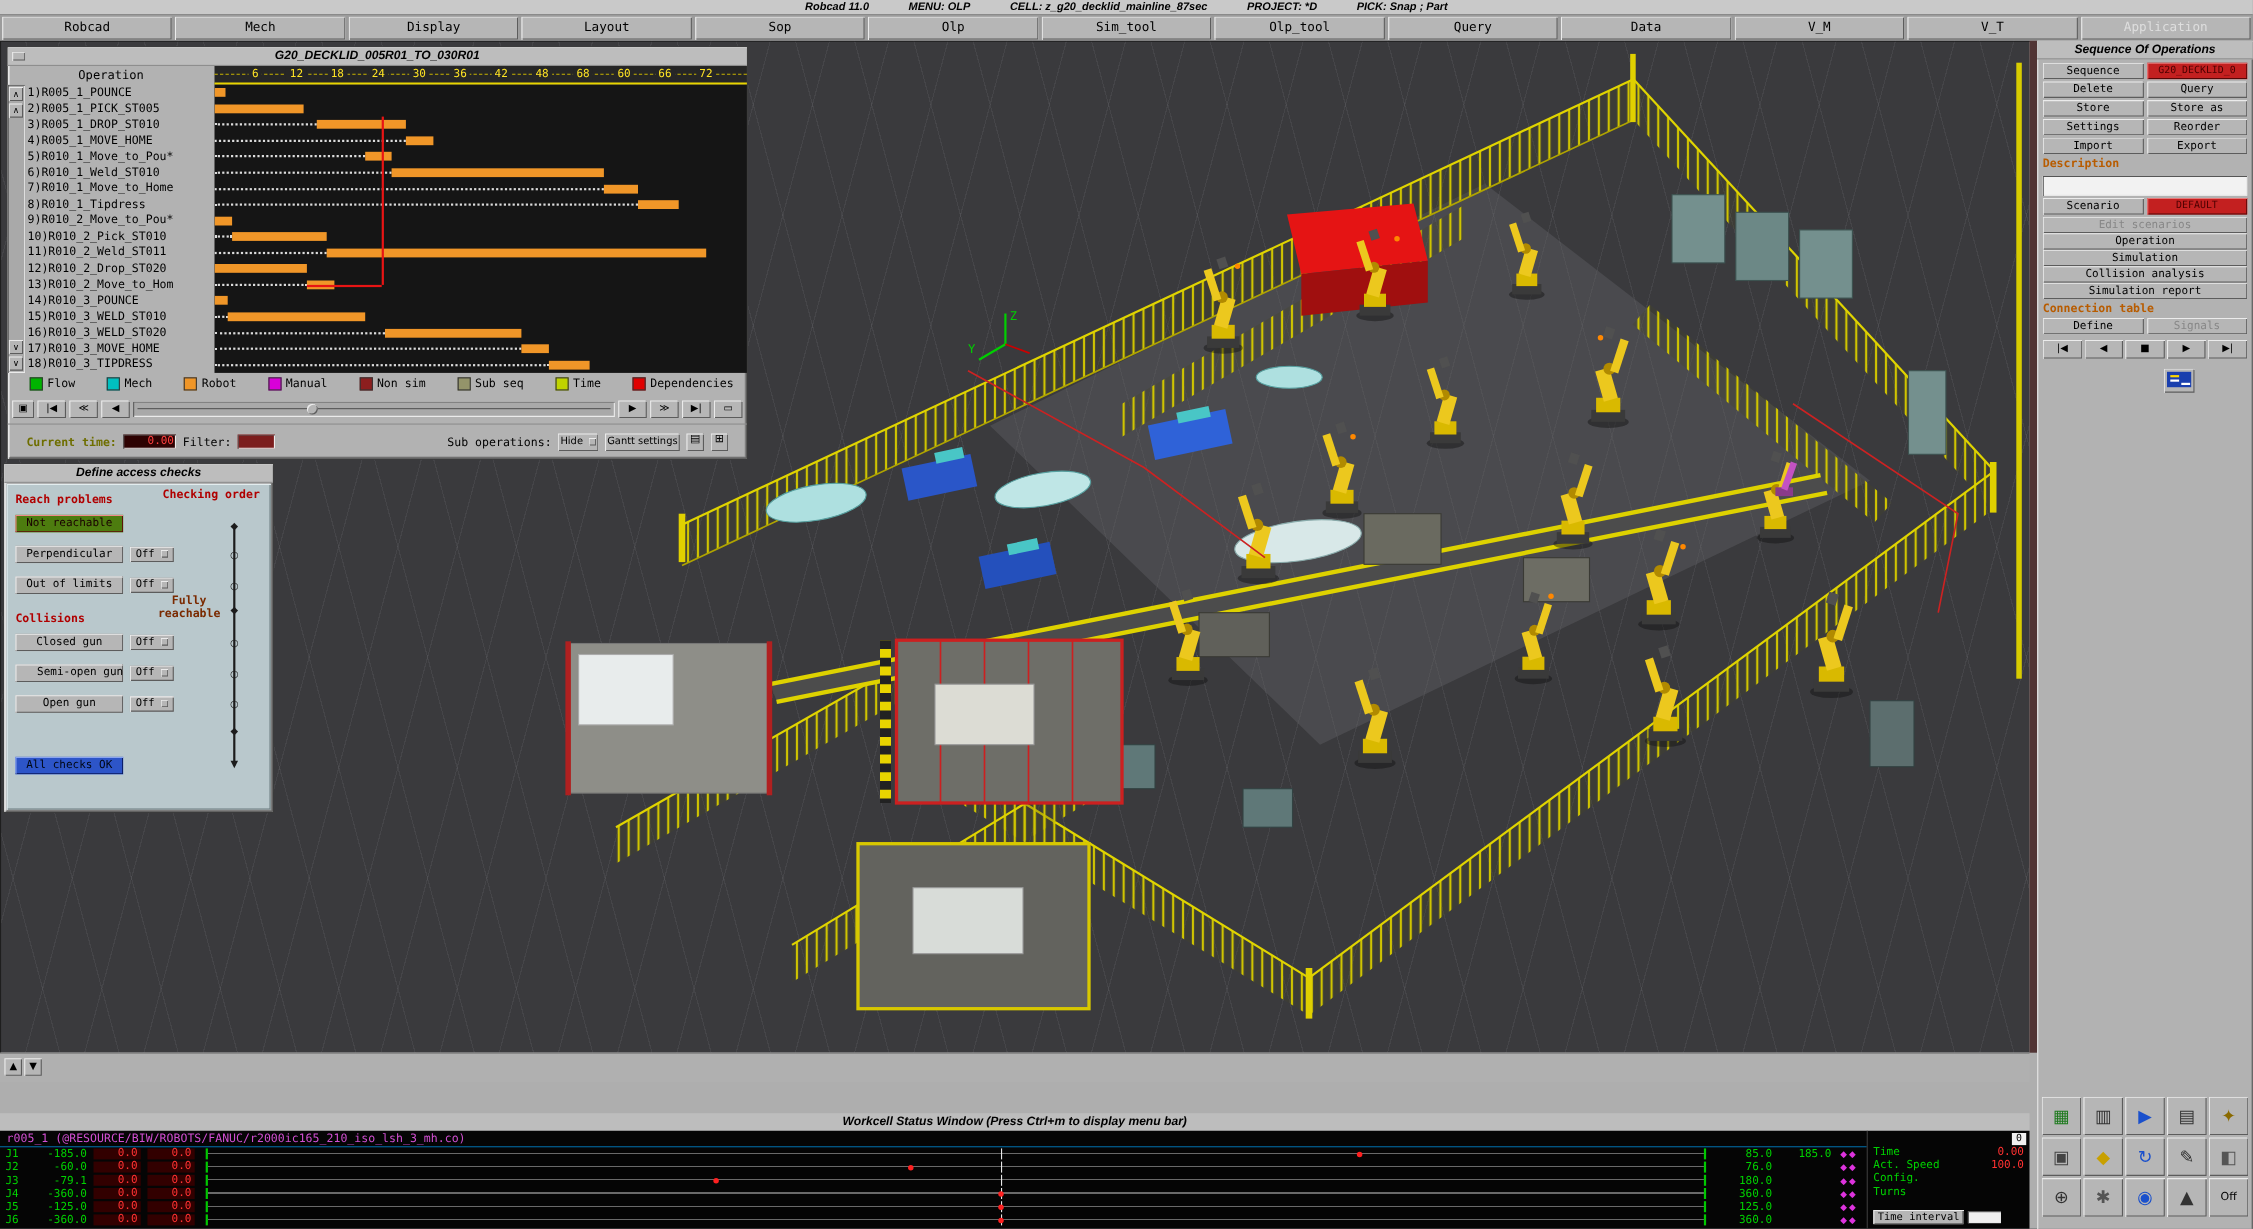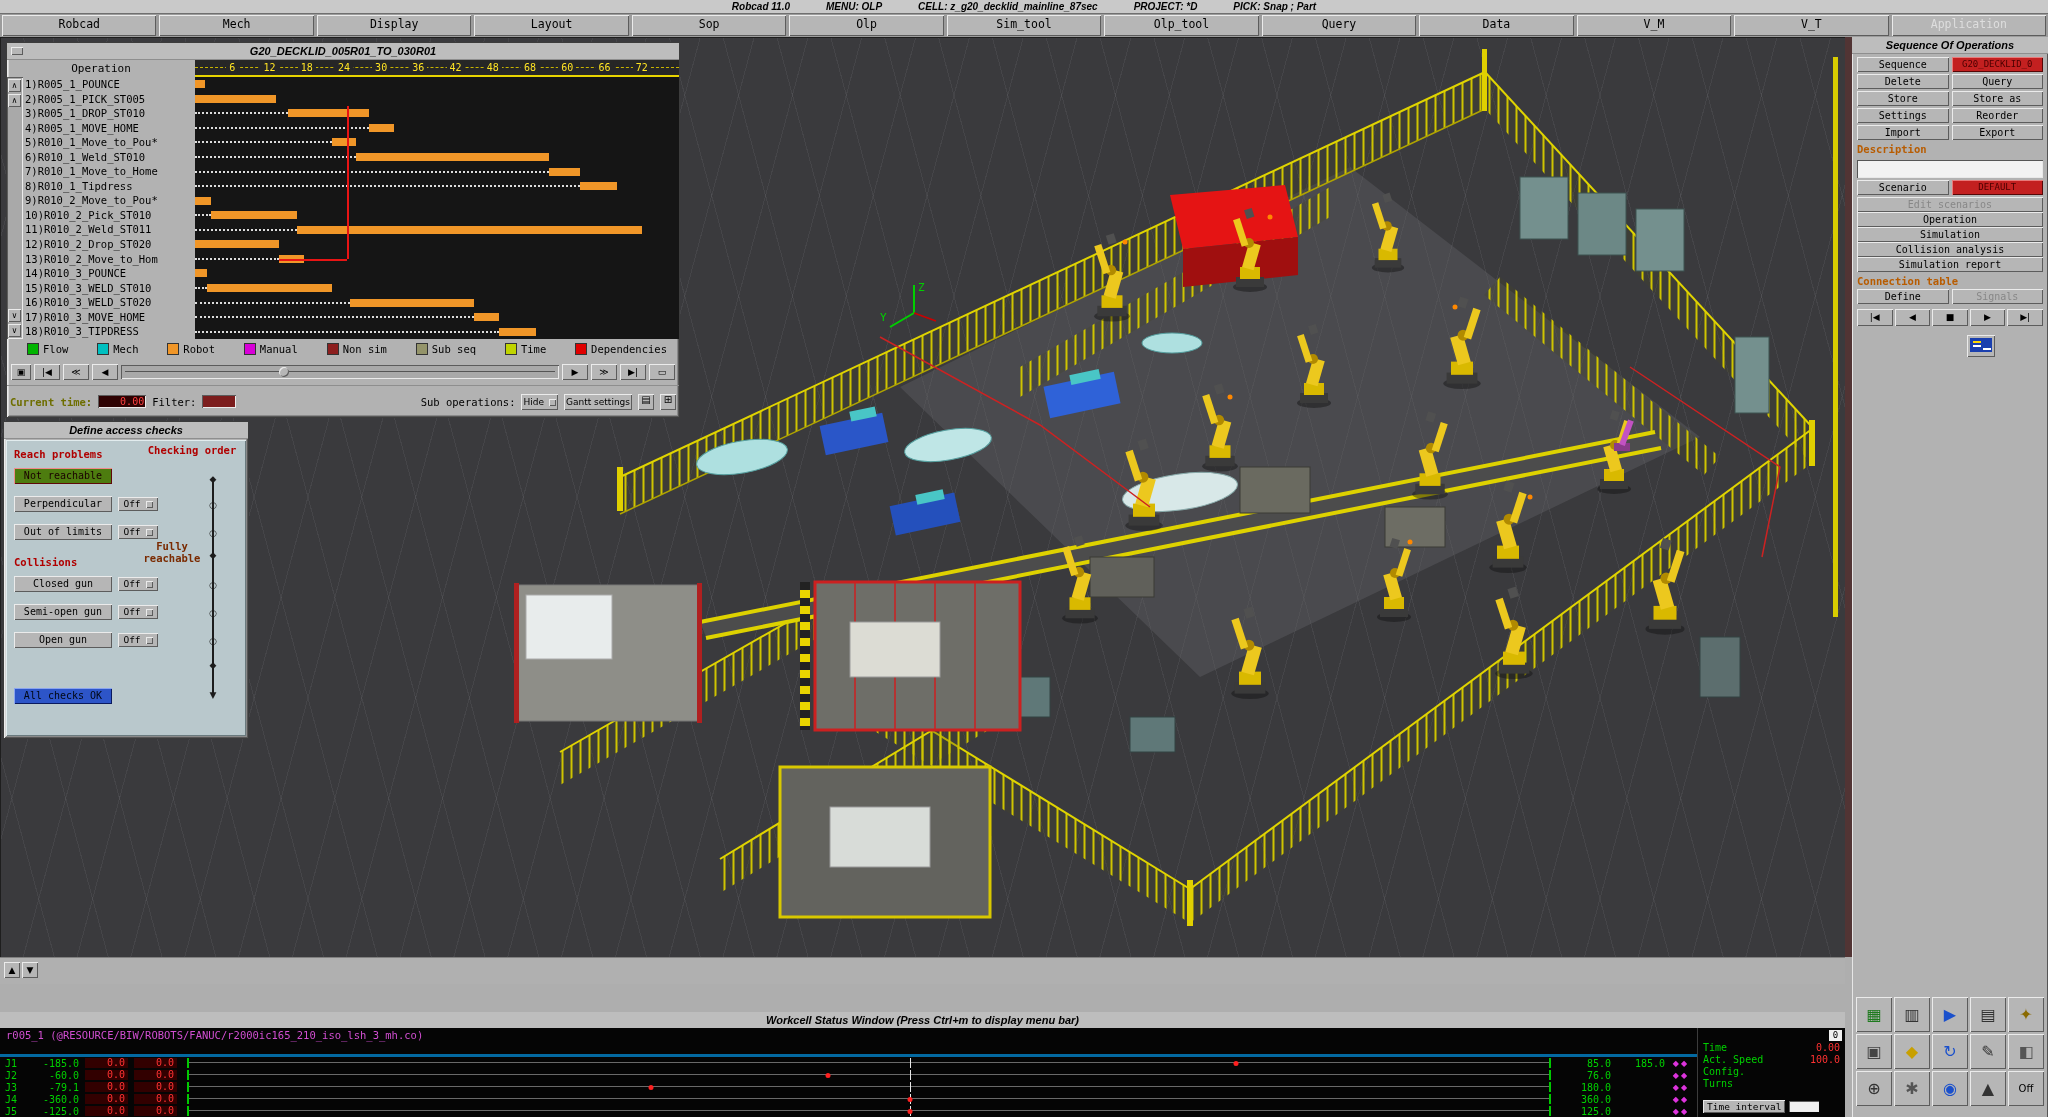--- a/index.html
+++ b/index.html
@@ -49,21 +49,21 @@
   .gdepv{position:absolute;width:2px;background:#e81414;z-index:2;}
   .gdeph{position:absolute;height:2px;background:#e81414;z-index:2;}
   #glegend{height:20px;display:flex;align-items:center;justify-content:space-between;padding:0 12px 0 20px;font-size:10.5px;}
   .lgitem{display:flex;align-items:center;gap:4px;}
   .lgsw{width:10px;height:10px;border:1px solid #333;display:inline-block;}
   #gnav{height:22px;display:flex;align-items:center;gap:3px;padding:2px 4px;}
   .gnbtn{height:16px;min-width:22px;text-align:center;font:9px "DejaVu Sans",sans-serif;line-height:16px;padding:0 2px;}
   #gnslider{flex:1;height:14px;position:relative;}
   #gnslider::before{content:"";position:absolute;left:4px;right:4px;top:6px;border-top:1px solid #555;}
   #gnhandle{position:absolute;left:36%;top:2px;width:10px;height:10px;border-radius:50%;}
-  #gbottom{flex:1;display:flex;align-items:center;gap:6px;padding:0 3px;font-size:10.5px;border-top:1px solid #8e8e8e;}
+  #gbottom{flex:1;display:flex;align-items:center;gap:6px;padding:0 17px;font-size:10.5px;border-top:1px solid #8e8e8e;}
   #ctlabel{color:#6e6e00;font-weight:bold;}
   #ctval{width:44px;height:13px;background:#2e0202;color:#ff4040;font-size:10px;text-align:right;padding:0 2px;line-height:13px;}
   #fbox{width:34px;height:13px;background:#7c1d1d;}
   .gsp{flex:1;}
   .optmark{display:inline-block;width:7px;height:7px;margin-left:5px;vertical-align:middle;}
   .minibtn{width:16px;height:16px;text-align:center;line-height:16px;font:10px "DejaVu Sans",sans-serif;}
 
   
   #access{position:absolute;left:4px;top:422px;width:244px;height:316px;}
   #accbody{position:absolute;left:2px;top:18px;right:2px;bottom:2px;background:#b9c8cc;
@@ -96,21 +96,21 @@
 
   
   #tgrid{position:absolute;left:1856px;top:997px;width:188px;display:grid;grid-template-columns:repeat(5,1fr);gap:2px;}
   .ticon{height:35px;display:flex;align-items:center;justify-content:center;font-family:"DejaVu Sans",sans-serif;font-size:16px;}
   .ticon.small{font-size:10px;}
 
   
   #status{position:absolute;left:0;top:1012px;width:1845px;height:105px;}
   #sbody{position:absolute;left:0;top:16px;right:0;bottom:0;background:#050505;}
   #jarea{position:absolute;left:0;top:0;right:148px;bottom:0;}
-  #roboline{color:#d24fd2;font-size:10.5px;padding:1px 0 12px 6px;border-bottom:3px solid #0369a1;height:13px;white-space:nowrap;}
+  #roboline{color:#d24fd2;font-size:10.5px;padding:1px 0 0 6px;border-bottom:1px solid #0369a1;height:13px;white-space:nowrap;}
   .jrow{display:flex;align-items:center;height:12px;font-size:10px;}
   .jname{width:22px;color:#00d200;padding-left:5px;}
   .jlow{width:52px;color:#00d200;text-align:right;}
   .jred{width:40px;color:#ff3232;background:#320000;text-align:right;margin-left:6px;padding-right:3px;height:10px;line-height:10px;}
   .jtrack{flex:1;position:relative;height:10px;margin:0 10px;border-left:2px solid #00c800;border-right:2px solid #00c800;
           background:linear-gradient(to bottom,transparent 4px,#6a6a6a 4px,#6a6a6a 5px,transparent 5px);}
   .jcenter{position:absolute;left:53%;top:0;width:1px;height:10px;background:#e8e8e8;}
   .jdot{position:absolute;top:3px;width:5px;height:5px;border-radius:50%;background:#ff2020;transform:translateX(-50%);}
   .jup{width:50px;color:#00d200;text-align:right;}
   .jup2{width:54px;color:#00d200;text-align:right;}
@@ -494,21 +494,21 @@
     <div class="acclabel" style="left:8px;top:8px;">Reach problems</div>
     <div class="acclabel" style="left:136px;top:4px;width:100px;text-align:center;line-height:12px;">Checking order</div>
     <div class="accbtn red" style="top:28px;">Not reachable</div>
     <div class="accbtn raised" style="top:56px;">Perpendicular</div>
     <div class="offbtn raised" style="top:57px;"><span>Off</span><span class="optmark raised"></span></div>
     <div class="accbtn raised" style="top:84px;">Out of limits</div>
     <div class="offbtn raised" style="top:85px;"><span>Off</span><span class="optmark raised"></span></div>
     <div class="acclabel" style="left:8px;top:116px;">Collisions</div>
     <div class="accbtn raised" style="top:136px;">Closed gun</div>
     <div class="offbtn raised" style="top:137px;"><span>Off</span><span class="optmark raised"></span></div>
-    <div class="accbtn raised" style="top:164px;">Semi-open gun</div>
+    <div class="accbtn raised" style="top:164px;text-align:right;">Semi-open gun</div>
     <div class="offbtn raised" style="top:165px;"><span>Off</span><span class="optmark raised"></span></div>
     <div class="accbtn raised" style="top:192px;">Open gun</div>
     <div class="offbtn raised" style="top:193px;"><span>Off</span><span class="optmark raised"></span></div>
     <div class="acclabel" style="left:126px;top:100px;width:80px;text-align:center;line-height:12px;color:#7a2a00;">Fully reachable</div>
     <div class="accbtn blue" style="top:248px;">All checks OK</div>
     <div id="accline"></div>
     <div class="accmark" style="top:34px;">◆</div>
     <div class="accmark" style="top:60px;">○</div>
     <div class="accmark" style="top:88px;">○</div>
     <div class="accmark" style="top:110px;">◆</div>

